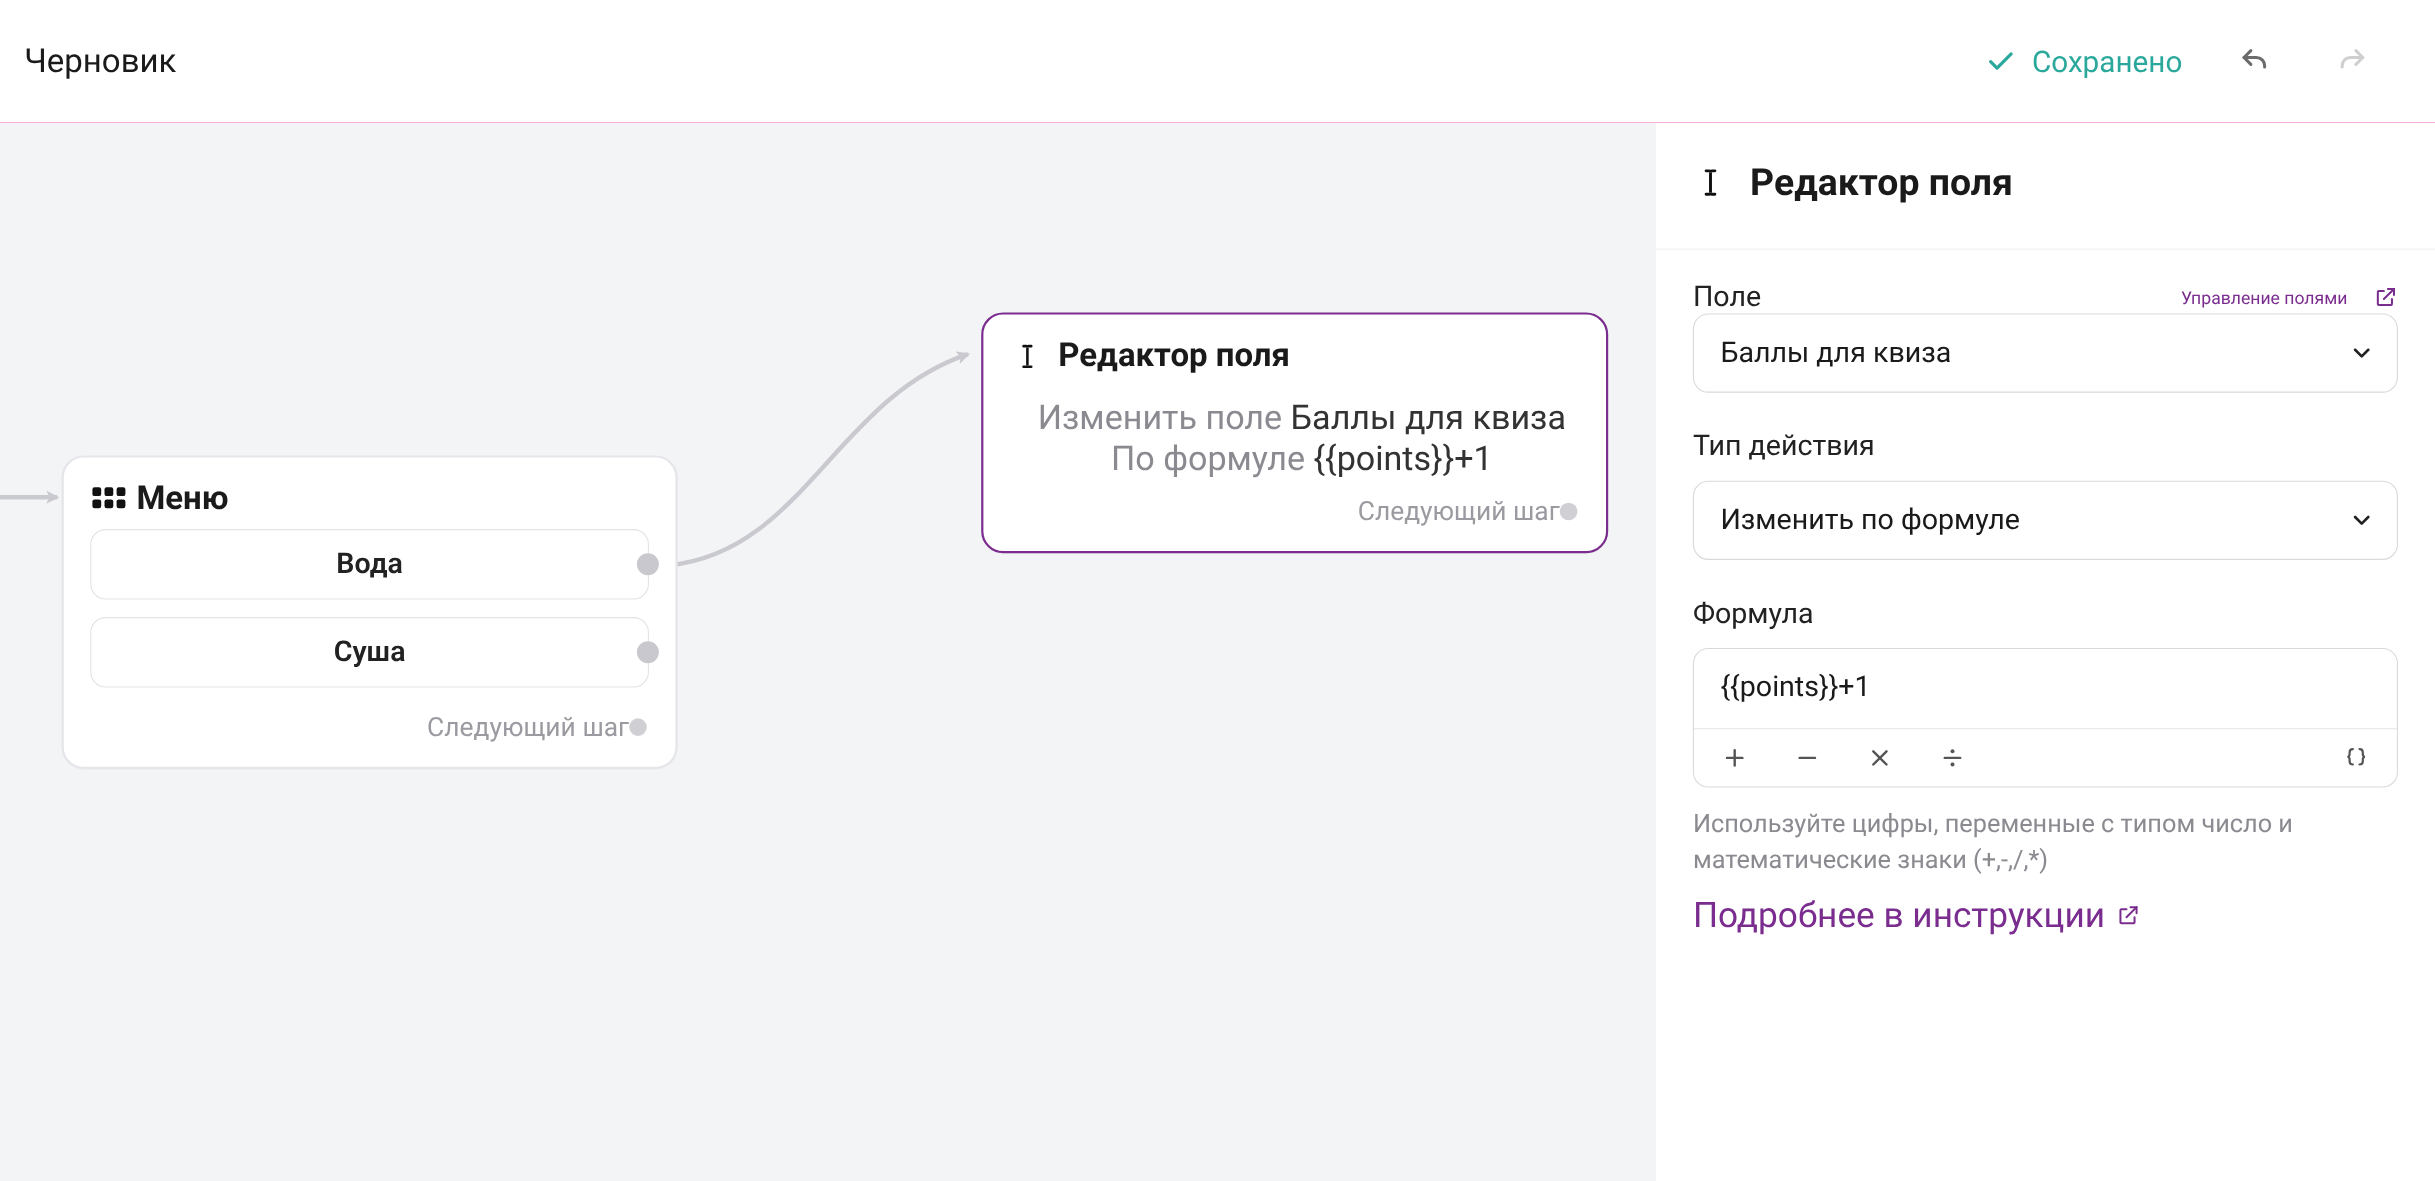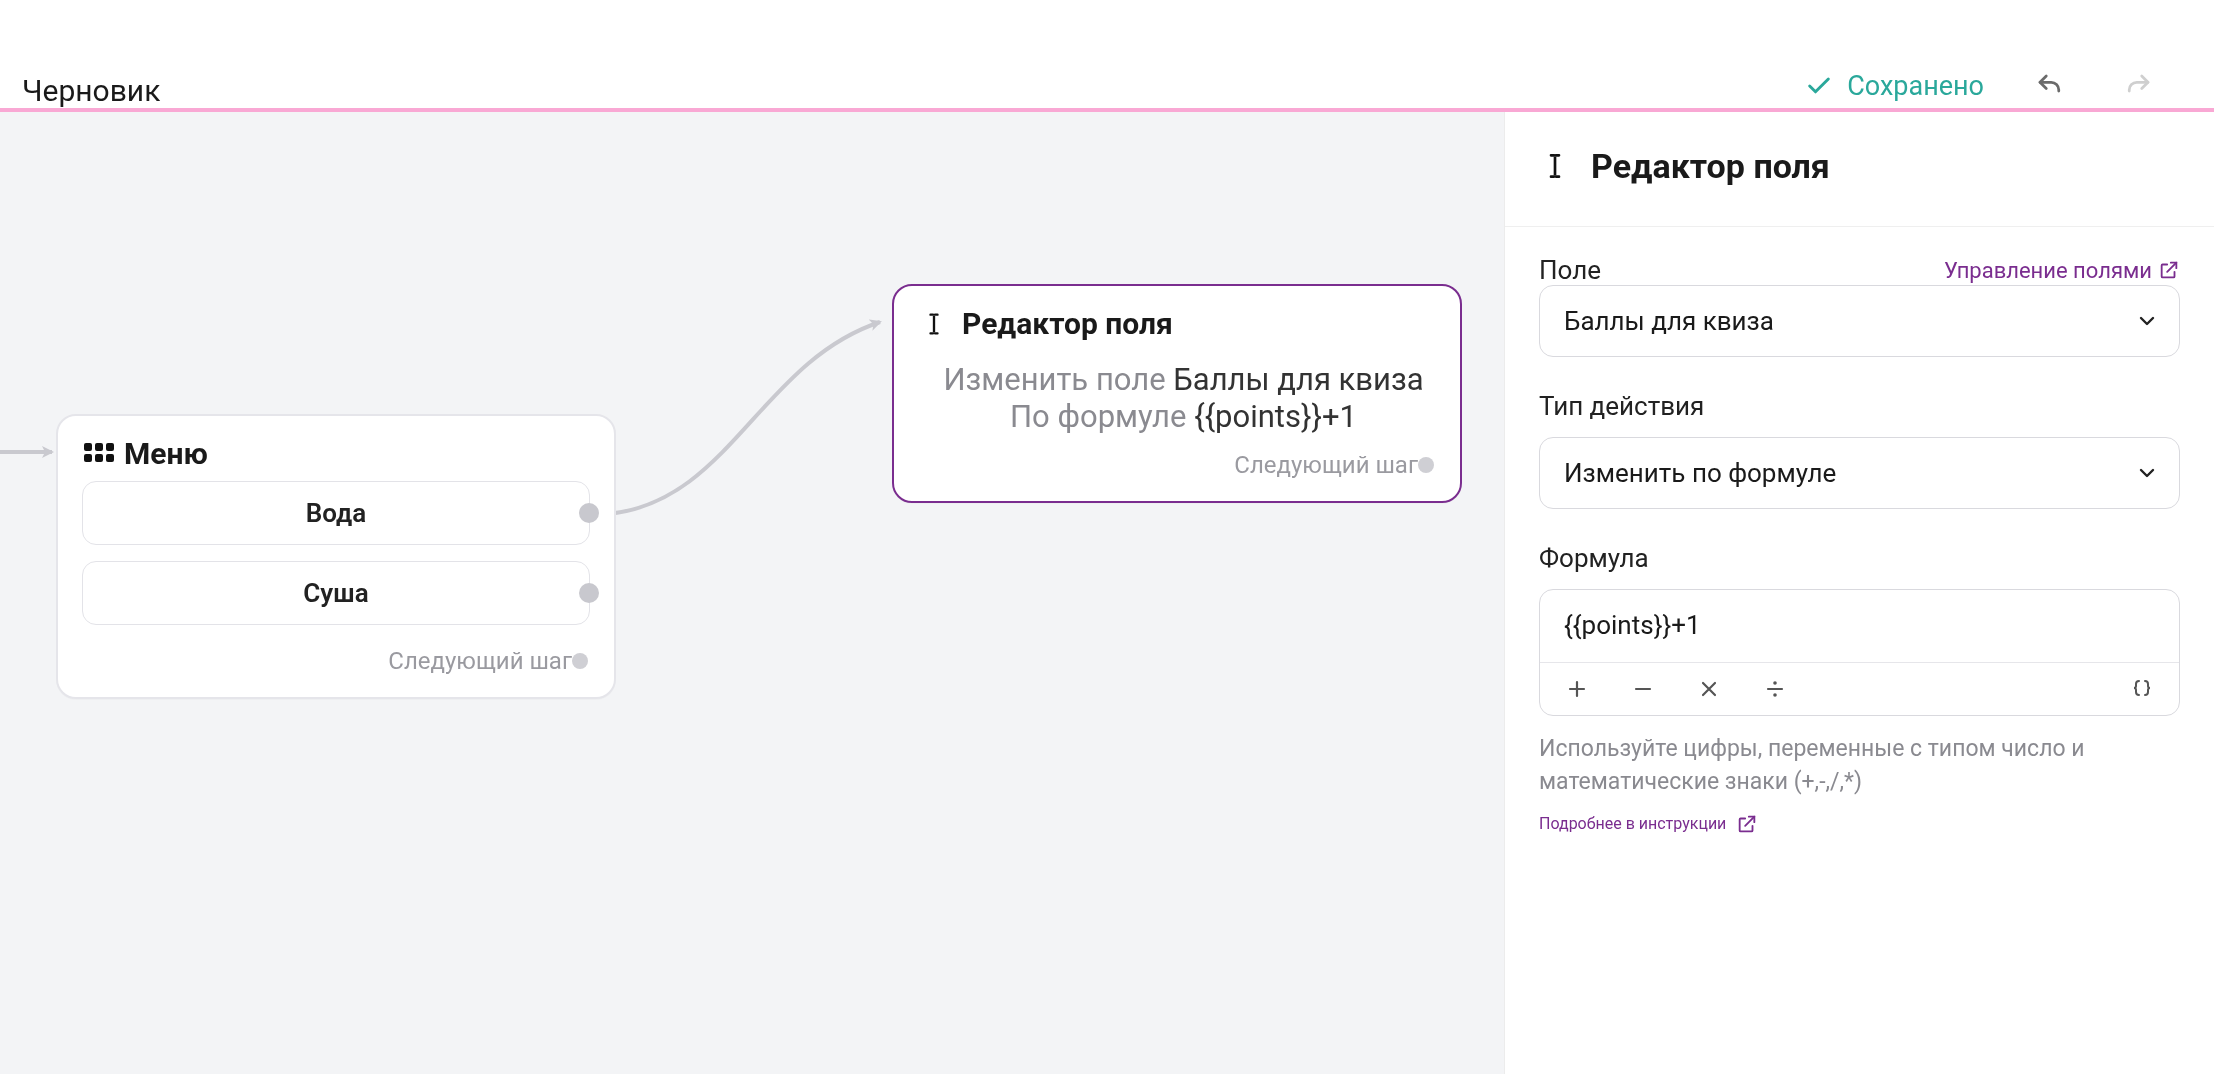--- a/index.html
+++ b/index.html
@@ -9,23 +9,23 @@
     width: 2214px;
     height: 1074px;
     overflow: hidden;
     color: #1a1a1a;
     font-size: 22px;
   }
   .app { display: flex; flex-direction: column; height: 100%; }
   .topbar {
     height: 112px;
     display: flex;
-    align-items: flex-end;
+    align-items: center;
     padding: 0 22px;
-    border-bottom: 4px solid #f9a8d4;
+    border-bottom: 1px solid #f9a8d4;
     background: #fff;
   }
   .topbar-left { flex: 0 0 auto; font-size: 30px; font-weight: 400; }
   .topbar-center {
     margin-left: auto;
     display: flex;
     align-items: center;
     gap: 44px;
     margin-right: 32px;
   }
@@ -71,22 +71,22 @@
   .sidebar-header .title { font-size: 34px; font-weight: 700; }
   .sidebar-body { padding: 28px 34px 20px 34px; }
 
   .section { margin-bottom: 34px; }
   .section-label-row {
     display: flex; justify-content: space-between; align-items: center; 
   }
   .section-label { font-size: 26px; color: #222; }
   .link {
     color: #7a2d8f;
-    font-size: 22px;
-    display: inline-flex; align-items: center; gap: 6px;
+    font-size: 16px;
+    display: inline-flex; align-items: center; gap: 24px;
     cursor: pointer;
   }
   .link svg { width: 22px; height: 22px; }
 
   .select {
     position: relative;
     border: 1px solid #d9d9de;
     border-radius: 14px;
     height: 72px;
     display: flex; align-items: center;
@@ -123,21 +123,21 @@
   .op { width: 30px; text-align: center; font-size: 26px; cursor: pointer; }
   .op svg { width: 24px; height: 24px; display: block; margin: 0 auto; }
   .help {
     margin-top: 16px;
     color: #8a8a90;
     font-size: 23px;
     line-height: 1.45;
   }
   .doclink {
     margin-top: 14px;
-    color: #7a2d8f; font-size: 16px;
+    color: #7a2d8f; font-size: 32px;
     display: inline-flex; align-items: center; gap: 10px; cursor: pointer;
   }
   .doclink svg { width: 22px; height: 22px; }
 
   
   .card {
     position: absolute;
     background: #fff;
     border: 2px solid #e5e5ea;
     border-radius: 20px;

